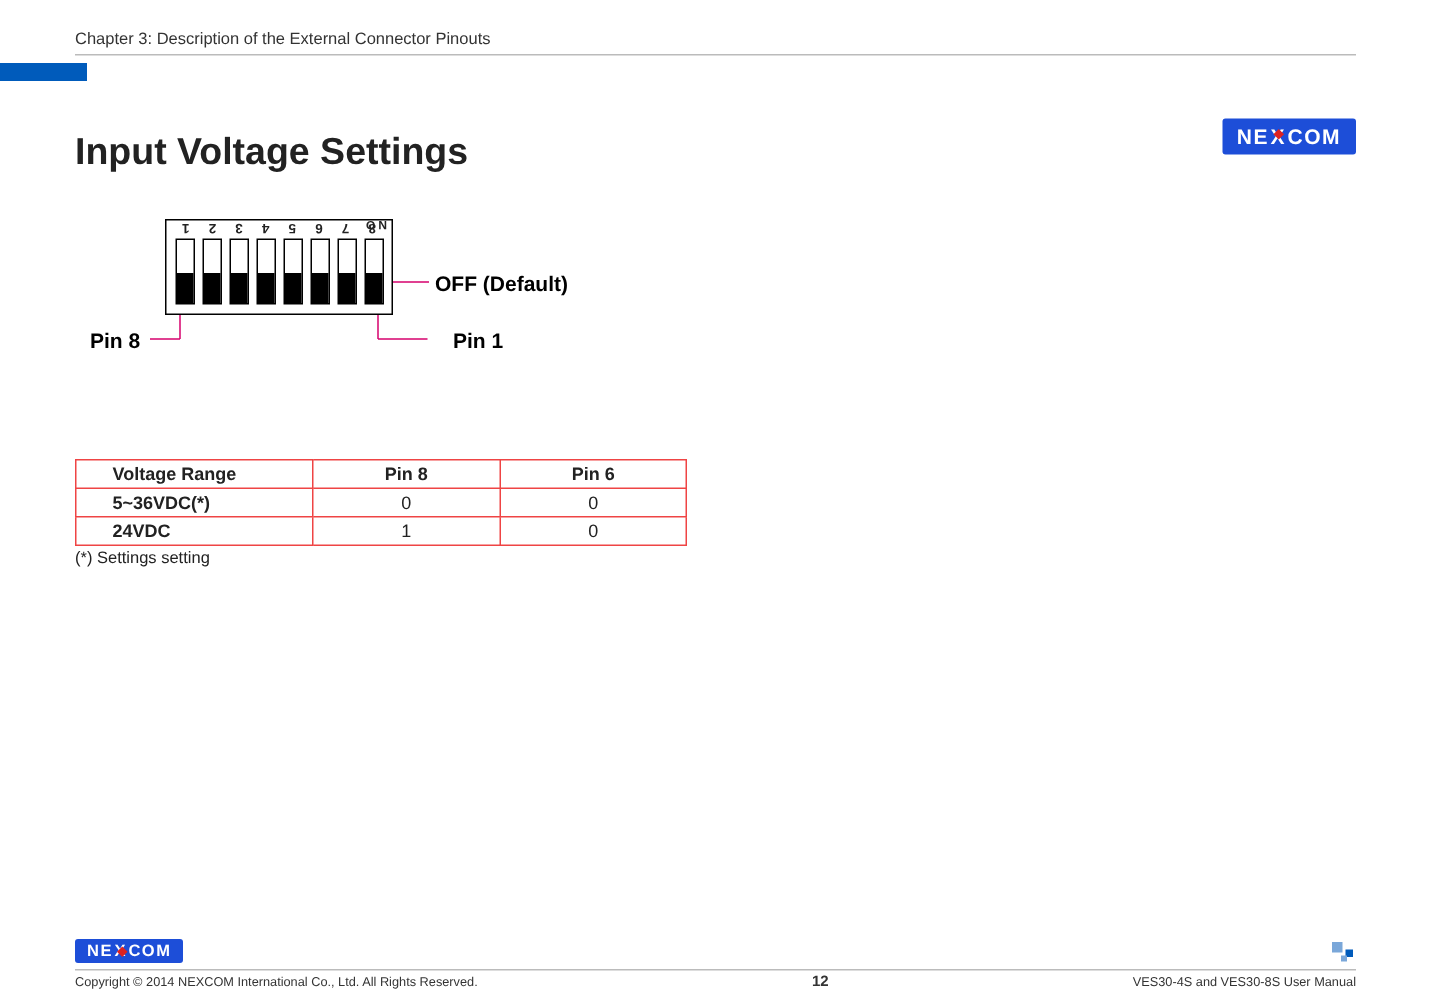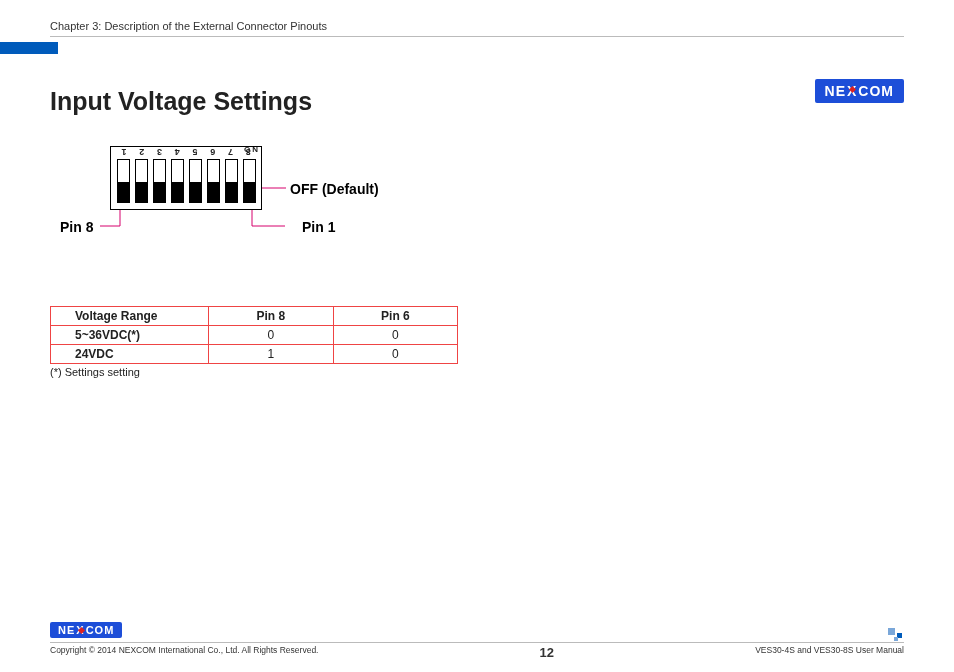--- a/index.html
+++ b/index.html
@@ -193,21 +193,21 @@
   }
   .footer-logo {
     margin-bottom: 4px;
   }
   .footer-logo .logo-box {
     font-size: 11px;
     padding: 2px 8px;
   }
   .page-num {
     font-weight: 700;
-    font-size: 13px;
+    font-size: 10px;
     margin-left: 20px;
   }
   .corner-deco {
     position: absolute;
     right: 50px;
     bottom: 32px;
     width: 16px;
     height: 12px;
   }
   .corner-deco .a { position:absolute; width:7px; height:7px; background:#7aa7d9; left:0; top:0; }

